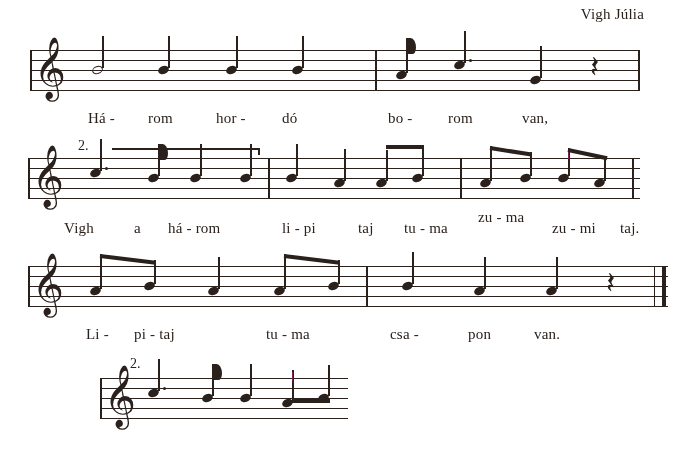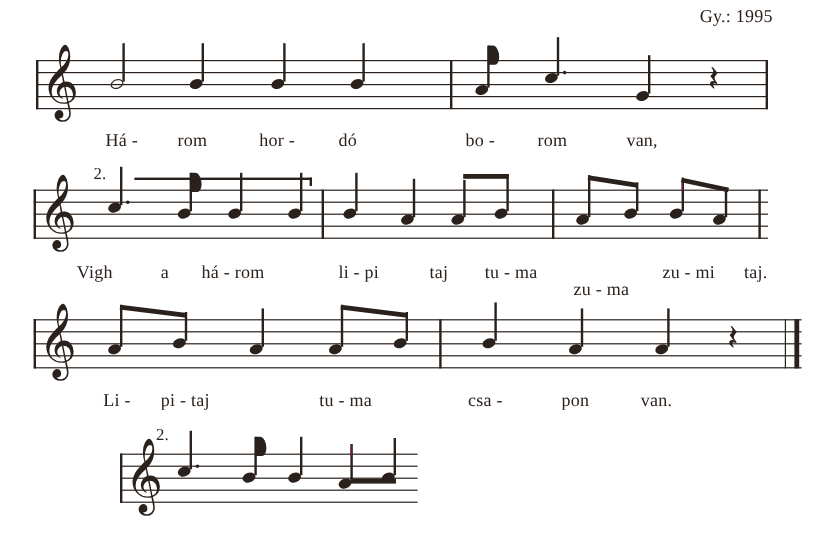--- a/index.html
+++ b/index.html
@@ -155,21 +155,21 @@
     height: 7px;
     background: #2b211c;
   }
 </style>
 </head>
 <body>
 
 <div class="sheet">
 
   <div class="credit">
-    <div>Gy.: 1995</div>
+    <div>Vigh Júlia</div>
   </div>
 
   <div class="system" style="left:30px; top:50px; width:610px; height:42px;">
     <div class="staff">
       <div class="line"></div>
       <div class="line"></div>
       <div class="line"></div>
       <div class="line"></div>
       <div class="line"></div>
     </div>
@@ -296,21 +296,21 @@
       <div class="stem" style="left:10px; top:-2px; height:25px;"></div>
     </div>
     <div class="beam" style="left:540px; top:-10px; width:40px; transform:rotate(12deg); transform-origin:left center;"></div>
 
     <div class="lyrics" style="left:36px; top:62px;">Vigh</div>
     <div class="lyrics" style="left:106px; top:62px;">a</div>
     <div class="lyrics" style="left:140px; top:62px;">há - rom</div>
     <div class="lyrics" style="left:254px; top:62px;">li - pi</div>
     <div class="lyrics" style="left:330px; top:62px;">taj</div>
     <div class="lyrics" style="left:376px; top:62px;">tu - ma</div>
-    <div class="lyrics" style="left:450px; top:76px;text-align:right;">zu - ma</div>
+    <div class="lyrics" style="left:450px; top:51px;text-align:right;">zu - ma</div>
     <div class="lyrics" style="left:524px; top:62px;">zu - mi</div>
     <div class="lyrics" style="left:592px; top:62px;">taj.</div>
   </div>
 
   <div class="system" style="left:28px; top:266px; width:640px; height:42px;">
     <div class="staff">
       <div class="line"></div>
       <div class="line"></div>
       <div class="line"></div>
       <div class="line"></div>

